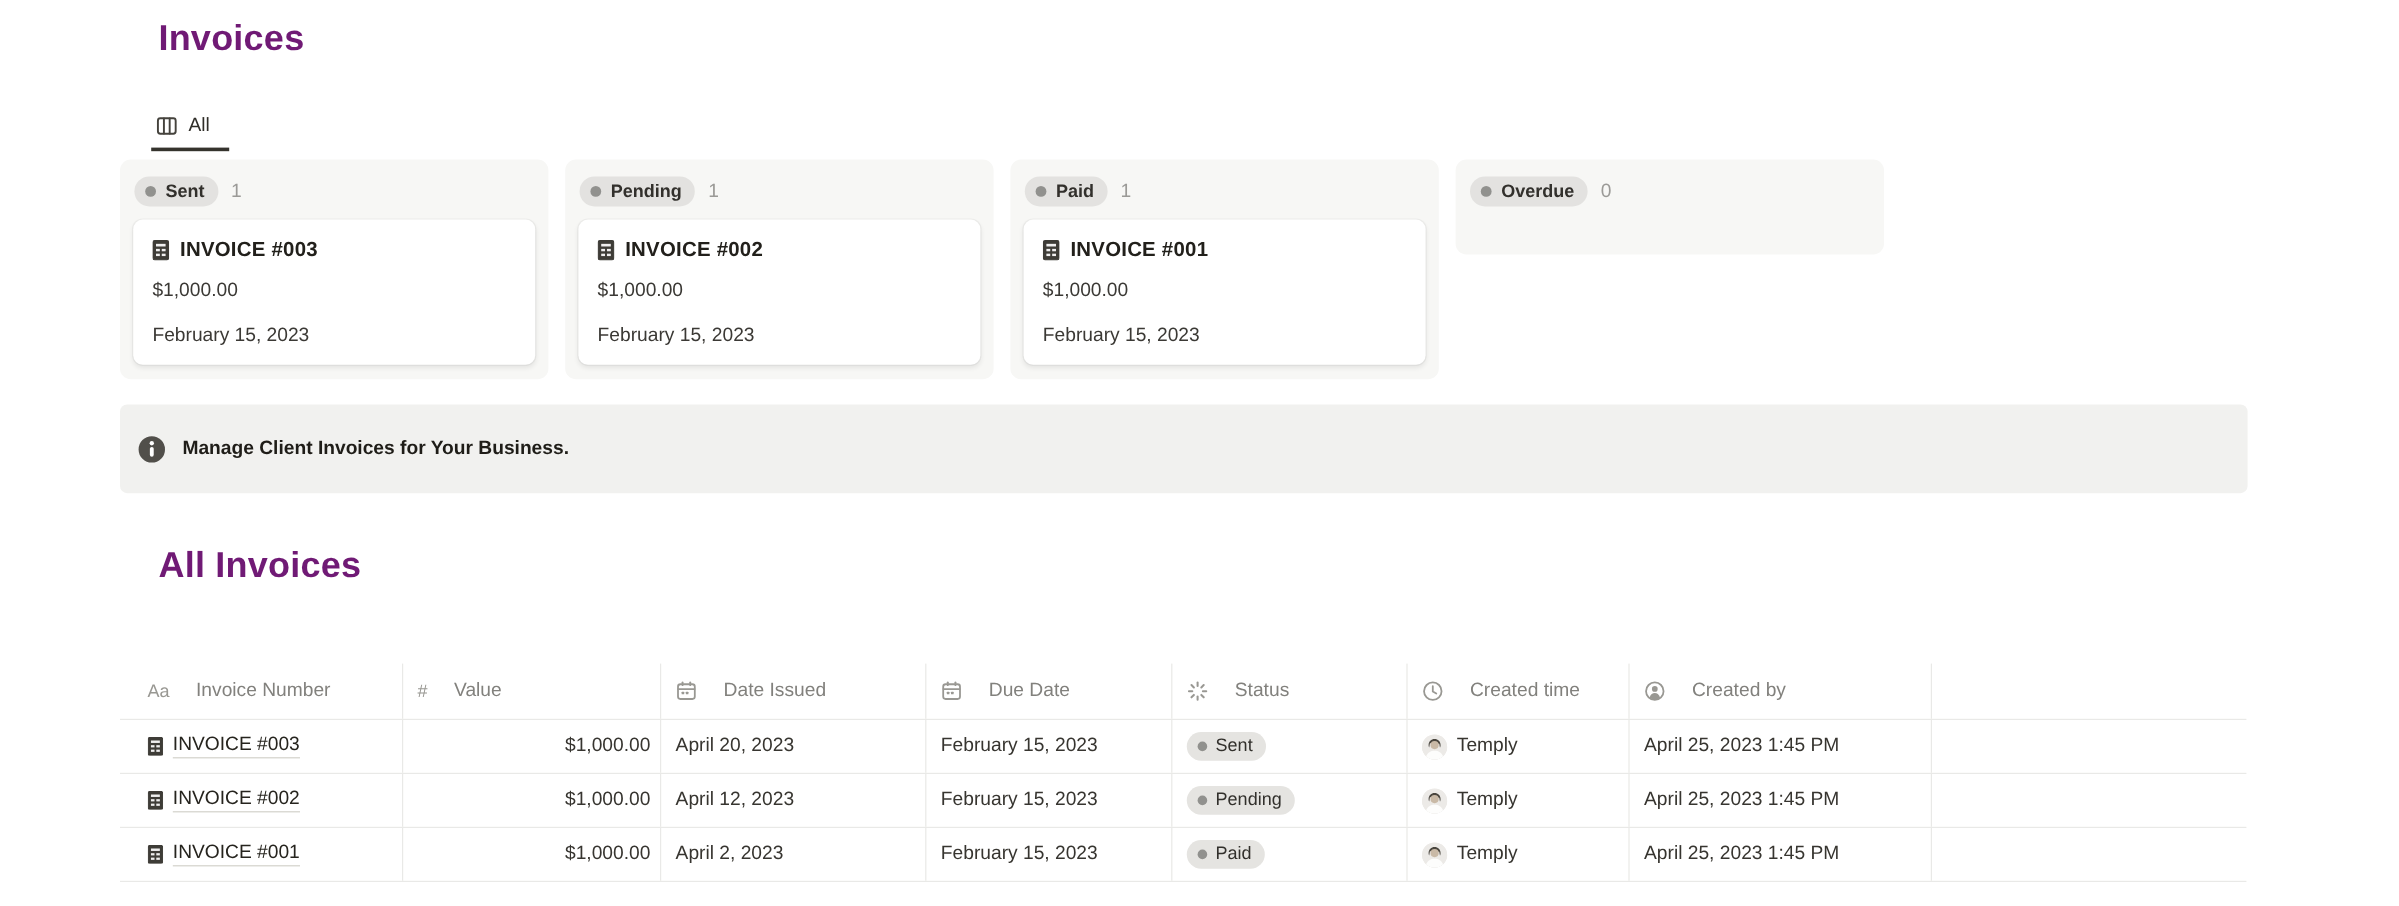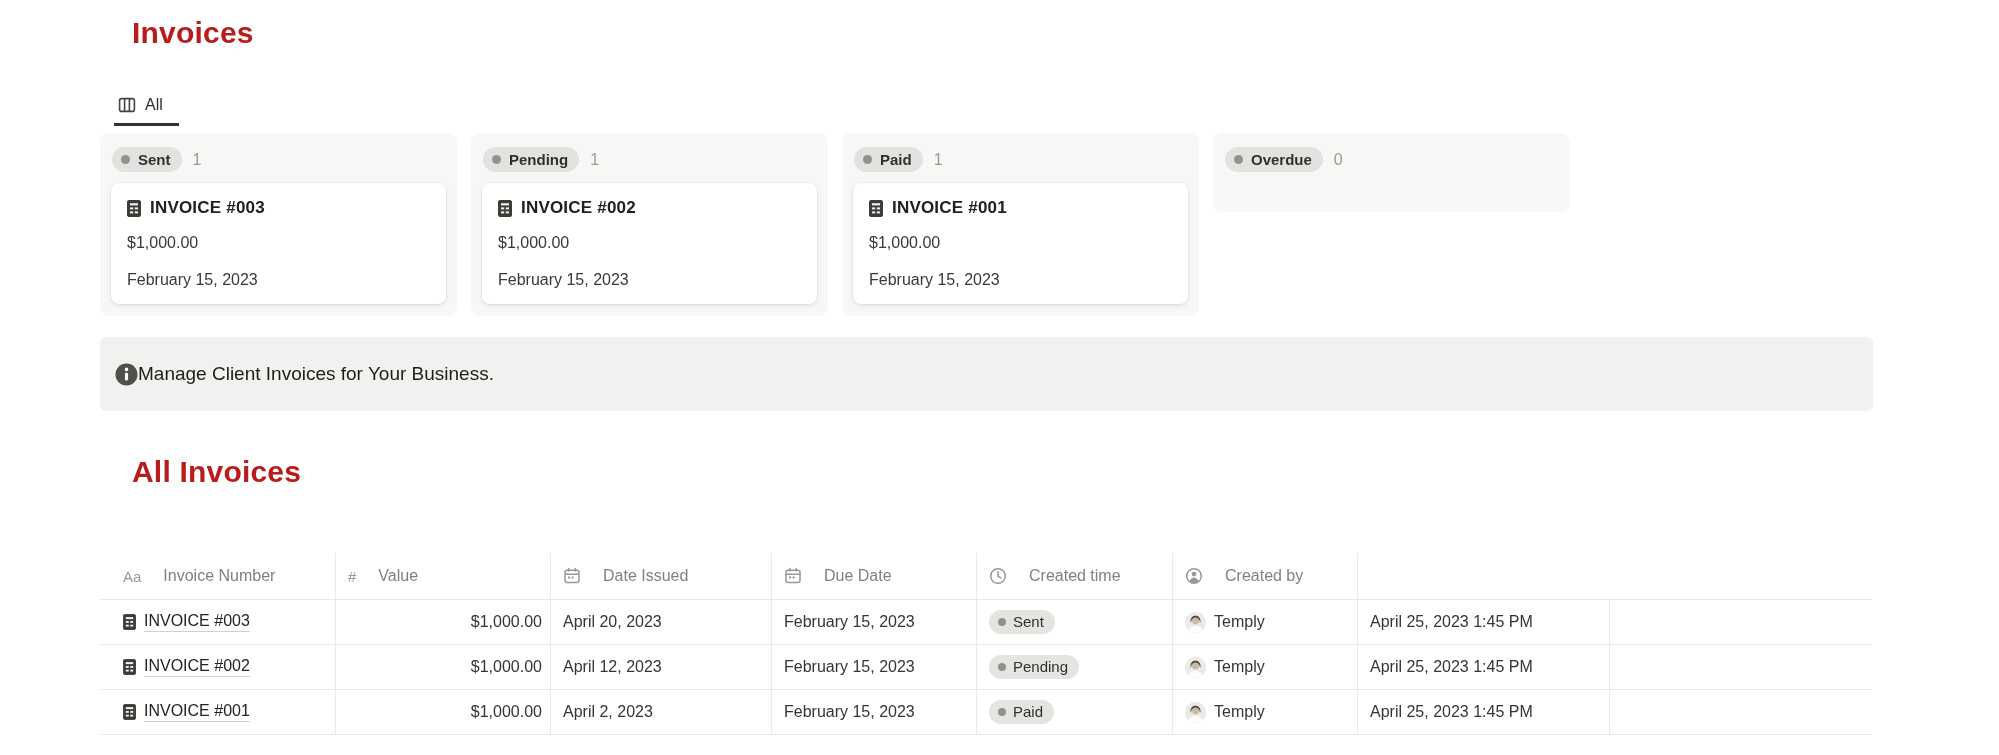--- a/index.html
+++ b/index.html
@@ -1,27 +1,27 @@
 <!DOCTYPE html>
 <html><head>
 <meta charset="utf-8">
 <style>
   html,body { margin:0; padding:0; background:#ffffff; }
   body { font-family:"Liberation Sans", sans-serif; color:#34322c; }
   .page { position:relative; width:1999px; height:755px; background:#fff; overflow:hidden; }
 
   
-  .h-title { position:absolute; left:132px; margin:0; font-weight:700; color:#b91c1c;
+  .h-title { position:absolute; left:132px; margin:0; font-weight:700; color:#701a75;
              font-size:30px; line-height:38px; letter-spacing:.2px; }
   #board-title { top:14px; }
   #table-title { top:453px; }
 
   
   .tabs { position:absolute; display:flex; align-items:flex-end; }
-  .tabs-board { left:88px; top:86px; height:40px; }
+  .tabs-board { left:100px; top:86px; height:40px; }
   .tabs-table { left:100px; top:512px; height:41px; width:1772px; border-bottom:1px solid #e9e9e7; box-sizing:border-box; }
   .tab { display:inline-flex; align-items:center; gap:9px; padding:0 16px 9px 4px; margin-left:26px;
          font-size:16px; font-weight:500; color:#2f2d28; cursor:pointer;
          border-bottom:3px solid #35332d; margin-bottom:-2px; }
   .tabs-board .tab { margin-bottom:0; }
   .tab .ticon { display:inline-flex; color:#45433d; }
 
   
   .board { position:absolute; left:100px; top:133px; display:flex; gap:14px; align-items:flex-start; }
   .kcol { width:357px; box-sizing:border-box; background:#f7f7f5; border-radius:9px; padding:11px 11px 12px; }
@@ -36,21 +36,21 @@
   .kcard { background:#fff; border-radius:8px; padding:15px 16px 14px;
            box-shadow:0 0 0 1px rgba(15,15,15,.04), 0 2px 4px rgba(15,15,15,.08); cursor:pointer; }
   .kcard-title { display:flex; align-items:center; gap:9px; margin-bottom:15px; }
   .kcard-title .name { font-size:17px; font-weight:600; color:#22201b; letter-spacing:.2px; }
   .kline { font-size:16px; color:#3b3935; line-height:20px; }
   .kline + .kline { margin-top:17px; }
 
   
   .callout { position:absolute; left:100px; top:337px; width:1773px; height:74px; box-sizing:border-box;
              background:#f1f1ef; border-radius:6px; display:flex; align-items:center; padding-left:15px; }
-  .callout .ctext { font-size:19px; font-weight:400; color:#1f1d18; }
+  .callout .ctext { margin-left:14px; font-size:16px; font-weight:700; color:#1f1d18; }
 
   
   .tablewrap { position:absolute; left:100px; top:553px; width:1772px; }
   .trow { display:grid; grid-template-columns:236px 215px 221px 205px 196px 185px 252px 1fr;
           border-bottom:1px solid #e9e9e7; }
   .thead { height:46px; }
   .tbody-row { height:44px; }
   .tcell { display:flex; align-items:center; gap:8px; padding:0 12px; border-right:1px solid #e9e9e7;
            box-sizing:border-box; overflow:hidden; white-space:nowrap; }
   .tcell:last-child { border-right:none; }
@@ -270,20 +270,28 @@
           <span class="picon">
             <svg width="18" height="18">
               <use href="#i-calendar"></use>
             </svg>
           </span>
           <span>Due Date</span>
         </div>
       <div class="tcell">
           <span class="picon">
             <svg width="18" height="18">
+              <use href="#i-status"></use>
+            </svg>
+          </span>
+          <span>Status</span>
+        </div>
+      <div class="tcell">
+          <span class="picon">
+            <svg width="18" height="18">
               <use href="#i-clock"></use>
             </svg>
           </span>
           <span>Created time</span>
         </div>
       <div class="tcell">
           <span class="picon">
             <svg width="18" height="18">
               <use href="#i-person"></use>
             </svg>

